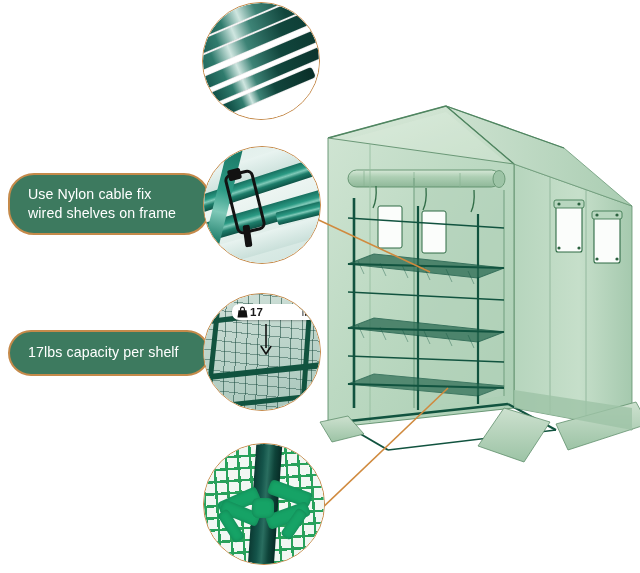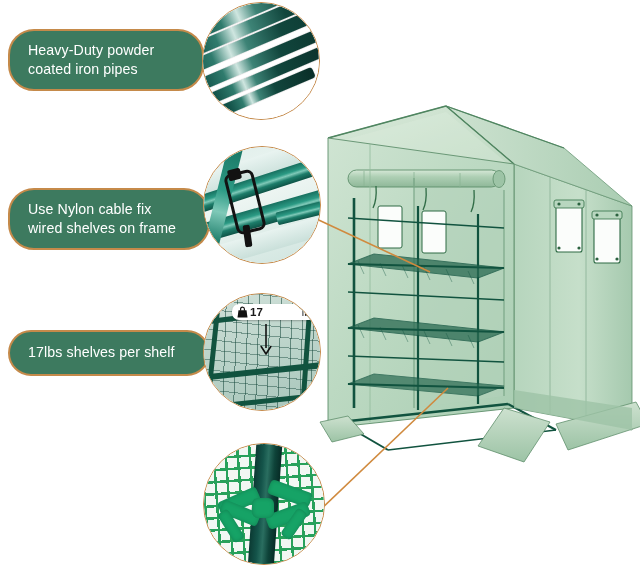--- a/index.html
+++ b/index.html
@@ -250,39 +250,35 @@
 
     <polygon points="196,330 314,352 314,330 196,312" fill="#9dc3a6" opacity=".8"></polygon>
   </svg>
 
   <svg class="lines" width="640" height="573" viewBox="0 0 640 573">
     <line x1="304" y1="214" x2="330" y2="218" stroke="#d08a3e" stroke-width="1.5" opacity="0"></line>
     <line x1="308" y1="215" x2="430" y2="272" stroke="#d08a3e" stroke-width="1.6"></line>
     <line x1="318" y1="512" x2="448" y2="388" stroke="#d08a3e" stroke-width="1.6"></line>
   </svg>
 
-  <div class="pill" style="left:8px; top:29px; width:196px; height:62px;">
-    <span class="txt">Heavy-Duty powder
-coated iron pipes</span>
-  </div>
 
   <div class="circ" style="left:202px; top:2px; width:118px; height:118px;">
     <div class="circ-inner">
       <div class="pipes-bg">
         <div class="pipe" style="width:230px;height:13px;left:-20px;top:30px;transform:rotate(-23deg);"></div>
         <div class="pipe" style="width:230px;height:13px;left:-24px;top:48px;transform:rotate(-23deg);"></div>
         <div class="pipe" style="width:230px;height:13px;left:-28px;top:66px;transform:rotate(-23deg);"></div>
         <div class="pipe" style="width:190px;height:12px;left:-4px;top:86px;transform:rotate(-23deg);"></div>
         <div class="pipe" style="width:150px;height:11px;left:18px;top:104px;transform:rotate(-23deg);"></div>
         <div class="pipe" style="width:110px;height:11px;left:40px;top:120px;transform:rotate(-23deg);"></div>
       </div>
     </div>
   </div>
 
-  <div class="pill" style="left:8px; top:188px; width:202px; height:62px;">
+  <div class="pill" style="left:8px; top:173px; width:202px; height:62px;">
     <span class="txt">Use Nylon cable fix
 wired shelves on frame</span>
   </div>
 
   <div class="circ" style="left:203px; top:146px; width:118px; height:118px;">
     <div class="circ-inner">
       <div class="c2bg">
         <div class="glassbar" style="left:-10px;top:6px;width:150px;height:22px;transform:rotate(-18deg);"></div>
         <div class="glassbar" style="left:-20px;top:84px;width:170px;height:20px;transform:rotate(-16deg);"></div>
         <div class="bar" style="left:-14px;top:26px;width:160px;height:17px;transform:rotate(-18deg);"></div>
@@ -290,21 +286,21 @@
         <div class="bar" style="left:8px;top:-10px;width:15px;height:150px;transform:rotate(14deg);"></div>
         <div class="bar" style="left:72px;top:58px;width:62px;height:13px;transform:rotate(-14deg);"></div>
         <div class="tie" style="left:26px;top:24px;width:30px;height:62px;transform:rotate(-14deg);"></div>
         <div class="tiehead" style="left:24px;top:22px;width:13px;height:11px;transform:rotate(-14deg);"></div>
         <div class="tiehead" style="left:40px;top:78px;width:7px;height:22px;transform:rotate(-8deg);"></div>
       </div>
     </div>
   </div>
 
   <div class="pill" style="left:8px; top:330px; width:202px; height:46px;">
-    <span class="txt">17lbs shelves per shelf</span>
+    <span class="txt">17lbs capacity per shelf</span>
   </div>
 
   <div class="circ" style="left:203px; top:293px; width:118px; height:118px;">
     <div class="circ-inner">
       <div class="c3bg">
         <div class="mesh"></div>
         <div class="shelfbar" style="left:-8px;top:18px;width:140px;height:5px;transform:rotate(-7deg);"></div>
         <div class="shelfbar" style="left:-10px;top:74px;width:145px;height:6px;transform:rotate(-6deg);"></div>
         <div class="shelfbar" style="left:-6px;top:104px;width:145px;height:5px;transform:rotate(-6deg);"></div>
         <div class="shelfbar" style="left:6px;top:14px;width:5px;height:100px;transform:rotate(6deg);"></div>

